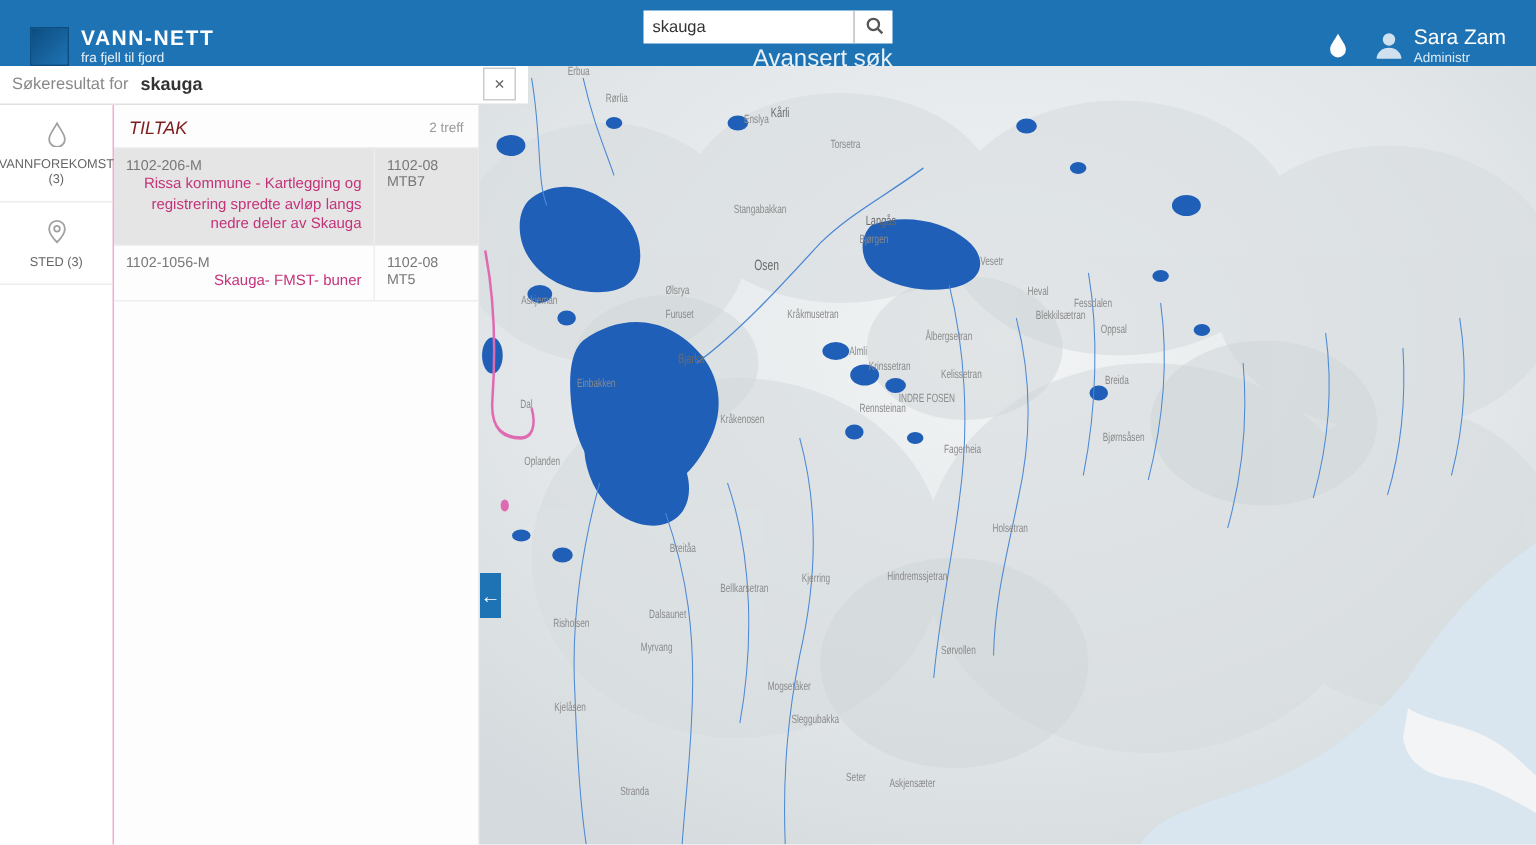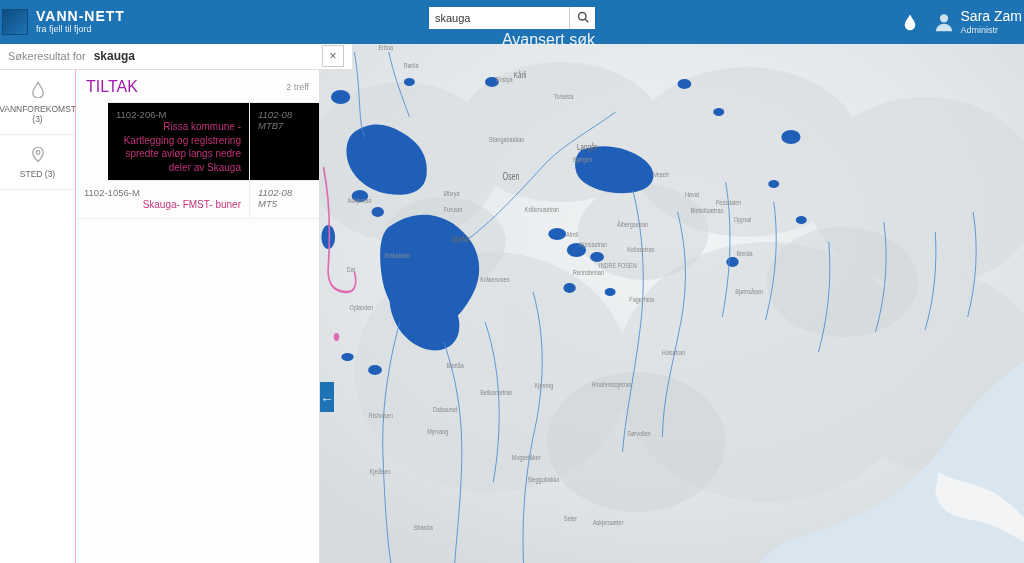--- a/index.html
+++ b/index.html
@@ -1,19 +1,19 @@
 <!DOCTYPE html>
 <html><head>
 <meta charset="utf-8">
 <style>
   * { box-sizing: border-box; margin: 0; padding: 0; }
   html, body { width: 1024px; height: 563px; overflow: hidden; font-family: Arial, Helvetica, sans-serif; font-size: 12px; color: #333; }
 
   
-  .header { position: absolute; top:0; left:0; right:0; height:44px; background:#1e73b4; display:flex; align-items:center; padding:0 2px; color:#fff; z-index:20;}
+  .header { position: absolute; top:0; left:0; right:0; height:44px; background:#1e73b4; display:flex; align-items:flex-end; padding:0 20px; color:#fff; z-index:20;}
   .logo-block { display:flex; align-items:center; gap:8px;}
   .logo-sq { width:26px; height:26px; background:linear-gradient(135deg,#0d4d80 0%,#1e73b4 100%); border:1px solid #0d4d80;}
   .logo-text { line-height:1.1; }
   .logo-text .t1 { font-size:14px; font-weight:bold; letter-spacing:1px;}
   .logo-text .t2 { font-size:9px; opacity:.9;}
   .search-wrap { position:absolute; left:50%; transform:translateX(-50%); top:7px; display:flex; flex-direction:column; align-items:flex-end;}
   .search-row { display:flex;}
   .search-input { width:140px; height:22px; border:none; padding:0 6px; font-size:11px; outline:none; background:#fff; color:#333;}
   .search-btn { width:26px; height:22px; background:#fff; border:none; border-left:1px solid #ccc; cursor:pointer; display:flex; align-items:center; justify-content:center;}
   .adv { font-size:16px; color:#fff; margin-top:2px; cursor:pointer; opacity:.9;}
@@ -32,29 +32,29 @@
   
   .tabstrip { position:absolute; top:70px; left:0; width:76px; bottom:0; background:#fff; border-right:1px solid #f9a8d4; z-index:15;}
   .tab { display:flex; flex-direction:column; align-items:center; justify-content:center; padding:10px 2px; gap:4px; font-size:8.5px; color:#666; border-bottom:1px solid #eee; cursor:pointer; text-align:center;}
   .tab svg { opacity:.55;}
   .tab.active { border-left:3px solid #1e73b4; background:#fafafa; color:#333;}
   .tab.active svg { opacity:.85;}
 
   
   .panel { position:absolute; top:70px; left:76px; width:244px; bottom:0; background:#fdfdfd; border-right:1px solid #e0e0e0; z-index:15; padding:8px 0;}
   .panel-head { display:flex; align-items:center; justify-content:space-between; padding:0 10px 6px 10px;}
-  .panel-head .title { font-size:16px; color:#a21caf;}
+  .panel-head .title { font-size:12px; color:#7f1d1d;font-style:italic;}
   .panel-head .count { font-size:9px; color:#999;}
   .row { display:flex; border-top:1px solid #eee; border-bottom:1px solid #eee; font-size:10px;}
   .row + .row { border-top:none;}
   .row .c1 { flex:1; padding:6px 8px;}
-  .row .c2 { width:70px; padding:6px 8px; border-left:1px solid #eee;font-style:italic;}
+  .row .c2 { width:70px; padding:6px 8px; border-left:1px solid #eee;}
   .row .code { color:#777; font-size:9.5px;}
   .row .name { color:#c4337a; font-size:10px; line-height:1.35; cursor:pointer;text-align:right;}
-  .row.sel { background:#000000;margin-left:32px;}
+  .row.sel { background:#e5e5e5;}
 
   
   .map { position:absolute; top:42px; left:320px; right:0; bottom:0; overflow:hidden; background:#e8ecee;}
   .map svg.mapsvg { position:absolute; top:0; left:0; width:100%; height:100%; }
   .maplabel { font-family:Arial; fill:#6b6b6b; font-size:10px;}
   .maplabel.sm { font-size:9px;}
   .maplabel.vsm { font-size:8px; fill:#8a8a8a;}
 
   .collapse-btn { position:absolute; top:340px; left:0; width:14px; height:30px; background:#1e73b4; border:none; color:#fff; cursor:pointer; display:flex; align-items:center; justify-content:center; z-index:16;}
 

